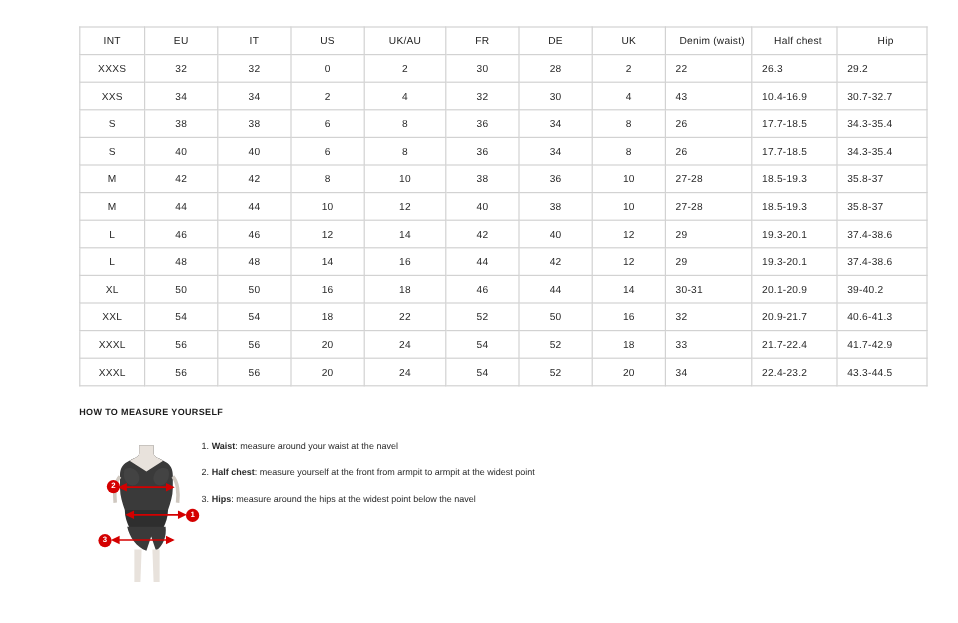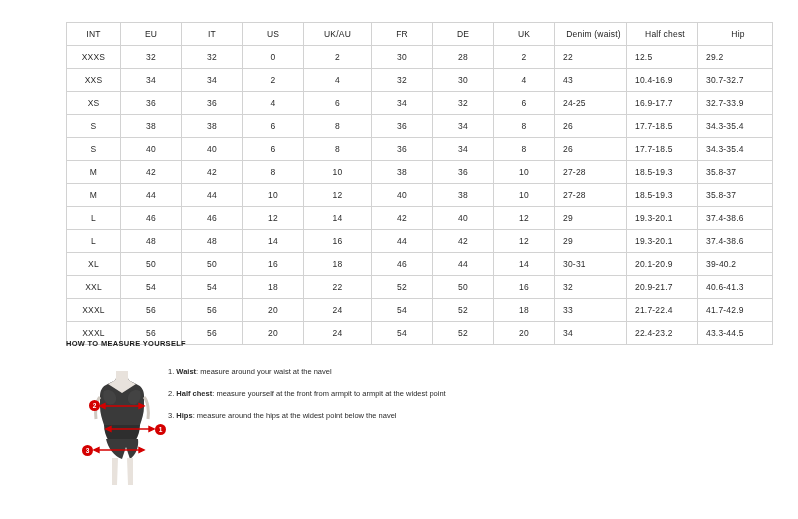--- a/index.html
+++ b/index.html
@@ -160,48 +160,35 @@
         <tr>
           <td>XXXS</td>
           <td>32</td>
           <td>32</td>
           <td>0</td>
           <td>2</td>
           <td>30</td>
           <td>28</td>
           <td>2</td>
           <td class="left-col">22</td>
-          <td class="left-col">12.5</td>
+          <td class="left-col">26.3</td>
           <td class="left-col">29.2</td>
         </tr>
         <tr>
           <td>XXS</td>
           <td>34</td>
           <td>34</td>
           <td>2</td>
           <td>4</td>
           <td>32</td>
           <td>30</td>
           <td>4</td>
           <td class="left-col">43</td>
           <td class="left-col">10.4-16.9</td>
           <td class="left-col">30.7-32.7</td>
-        </tr>
-        <tr>
-          <td>XS</td>
-          <td>36</td>
-          <td>36</td>
-          <td>4</td>
-          <td>6</td>
-          <td>34</td>
-          <td>32</td>
-          <td>6</td>
-          <td class="left-col">24-25</td>
-          <td class="left-col">16.9-17.7</td>
-          <td class="left-col">32.7-33.9</td>
         </tr>
         <tr>
           <td>S</td>
           <td>38</td>
           <td>38</td>
           <td>6</td>
           <td>8</td>
           <td>36</td>
           <td>34</td>
           <td>8</td>

